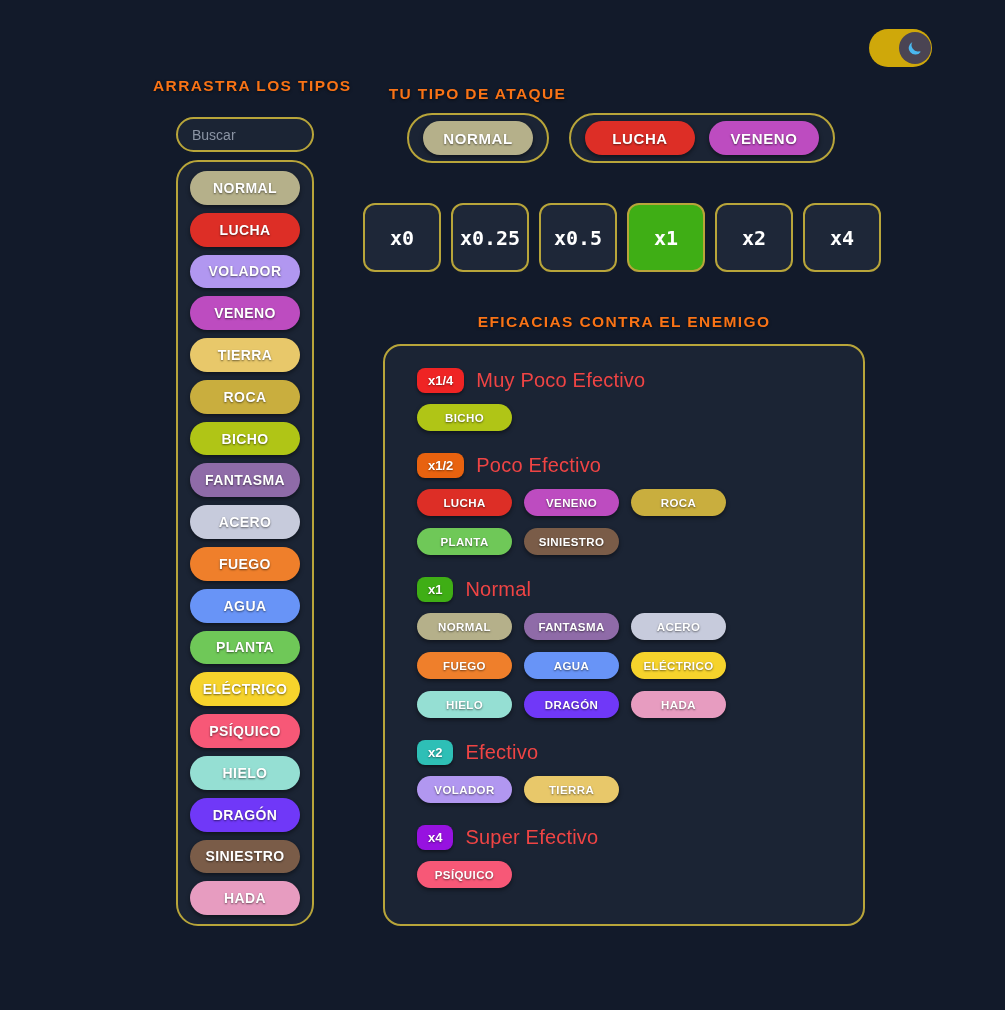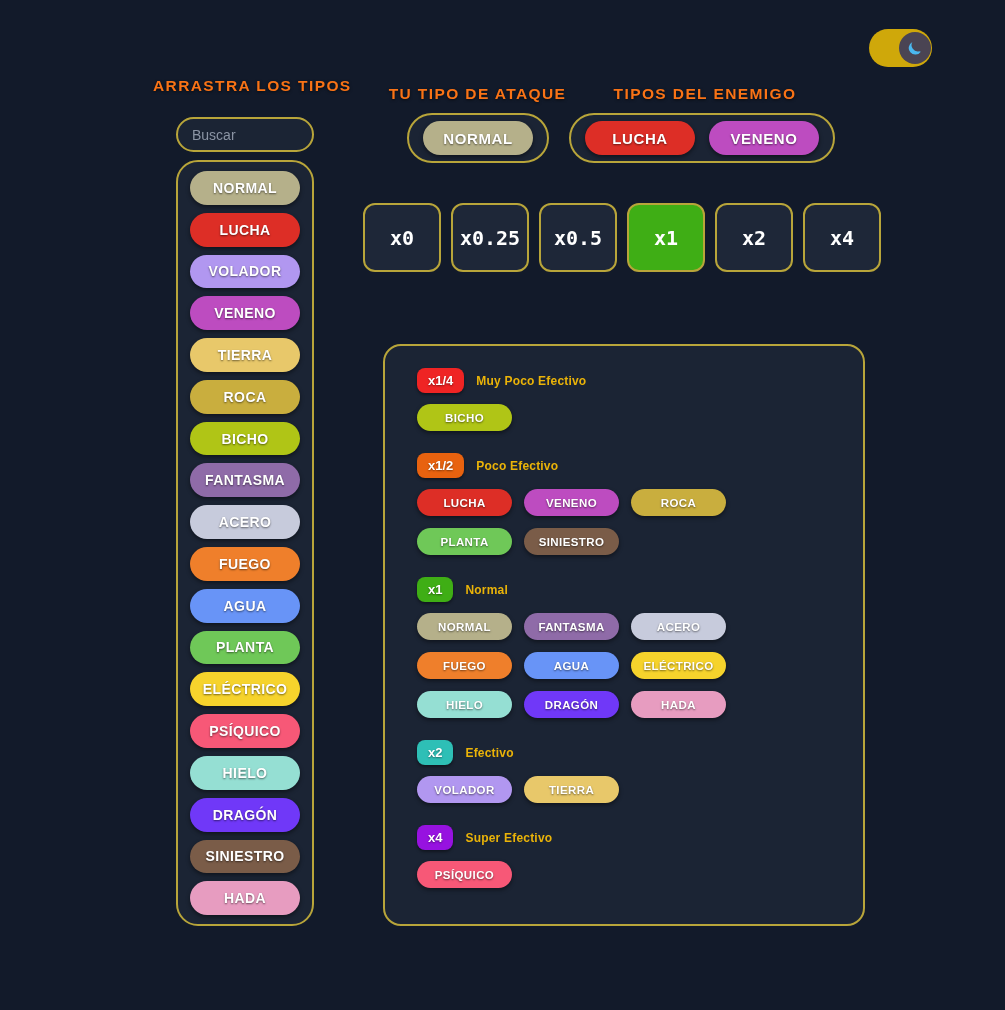--- a/index.html
+++ b/index.html
@@ -192,23 +192,23 @@
   .eff-badge {
     border-radius: 8px;
     color: #ffffff;
     font-size: 13px;
     font-weight: bold;
     padding: 5px 11px;
     text-shadow: 0 1px 2px rgba(0,0,0,.45);
     box-shadow: 0 2px 3px rgba(0,0,0,.4);
   }
   .eff-label {
-    color: #eab308;
-    font-size: 12px;
-    font-weight: bold;
+    color: #ef4444;
+    font-size: 20px;
+    font-weight: normal;
     letter-spacing: .2px;
   }
   .eff-pills {
     display: flex;
     flex-wrap: wrap;
     gap: 12px 12px;
   }
   .eff-pills .pill {
     width: 95px;
     height: 27px;
@@ -224,21 +224,21 @@
   <button class="theme-toggle">
     <span class="theme-knob">
       <svg width="20" height="20" viewBox="0 0 20 20">
         <path d="M14.2 13.2A6.2 6.2 0 0 1 7.4 4.1a6.6 6.6 0 1 0 8.4 9.6 6.2 6.2 0 0 1-1.6-.5z" fill="#4ab8f0"></path>
       </svg>
     </span>
   </button>
 
   <div class="col-title" id="title-drag">ARRASTRA LOS TIPOS</div>
   <div class="col-title" id="title-atk">TU TIPO DE ATAQUE</div>
-  <div class="col-title" id="title-enemy">TIPOS DEL ENEMIGO</div>
+  <div class="col-title" id="title-eff">EFICACIAS CONTRA EL ENEMIGO</div>
 
   <input class="search-input" type="text" placeholder="Buscar" style="">
 
   <div class="type-list" id="type-list">
       <div class="pill" style="background: rgb(181, 176, 138);">NORMAL</div>
       <div class="pill" style="background: rgb(221, 46, 38);">LUCHA</div>
       <div class="pill" style="background: rgb(177, 151, 240);">VOLADOR</div>
       <div class="pill" style="background: rgb(189, 76, 192);">VENENO</div>
       <div class="pill" style="background: rgb(232, 200, 106);">TIERRA</div>
       <div class="pill" style="background: rgb(201, 174, 62);">ROCA</div>

